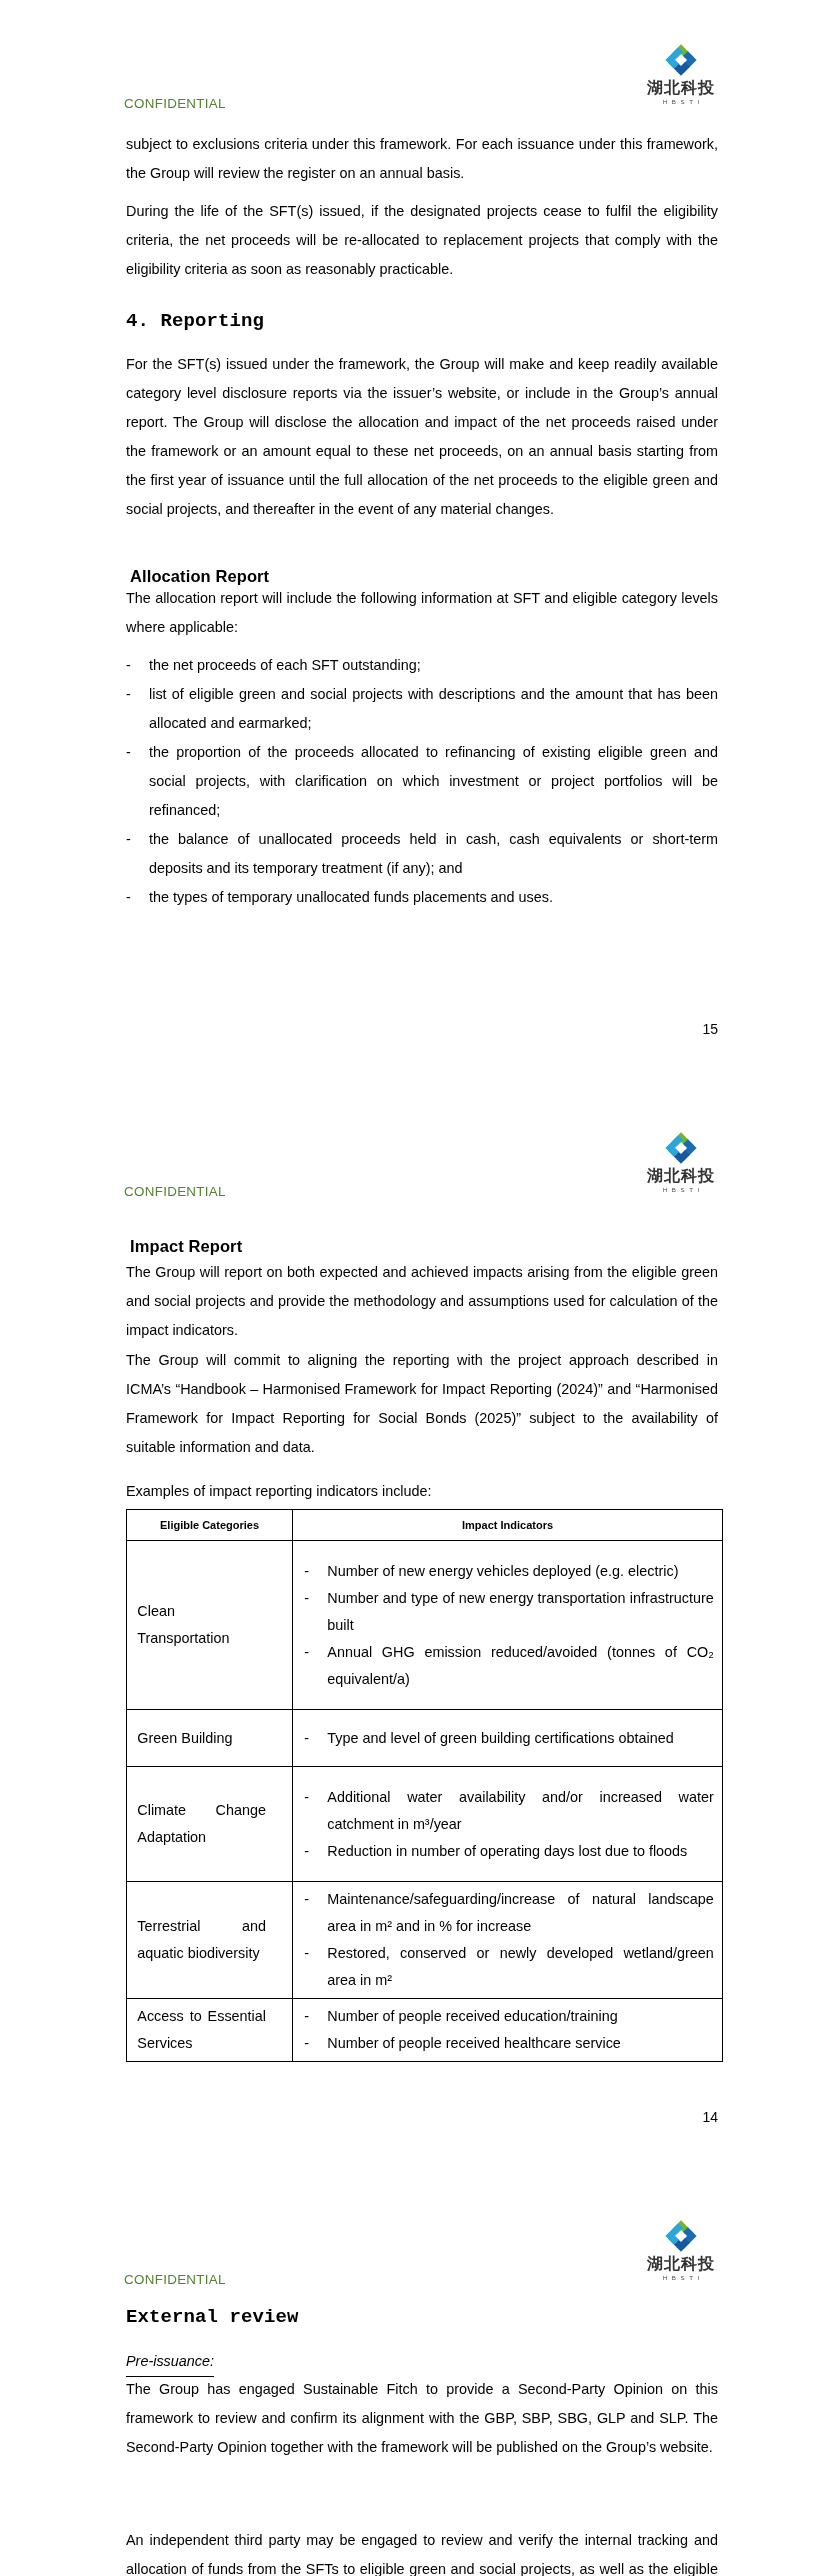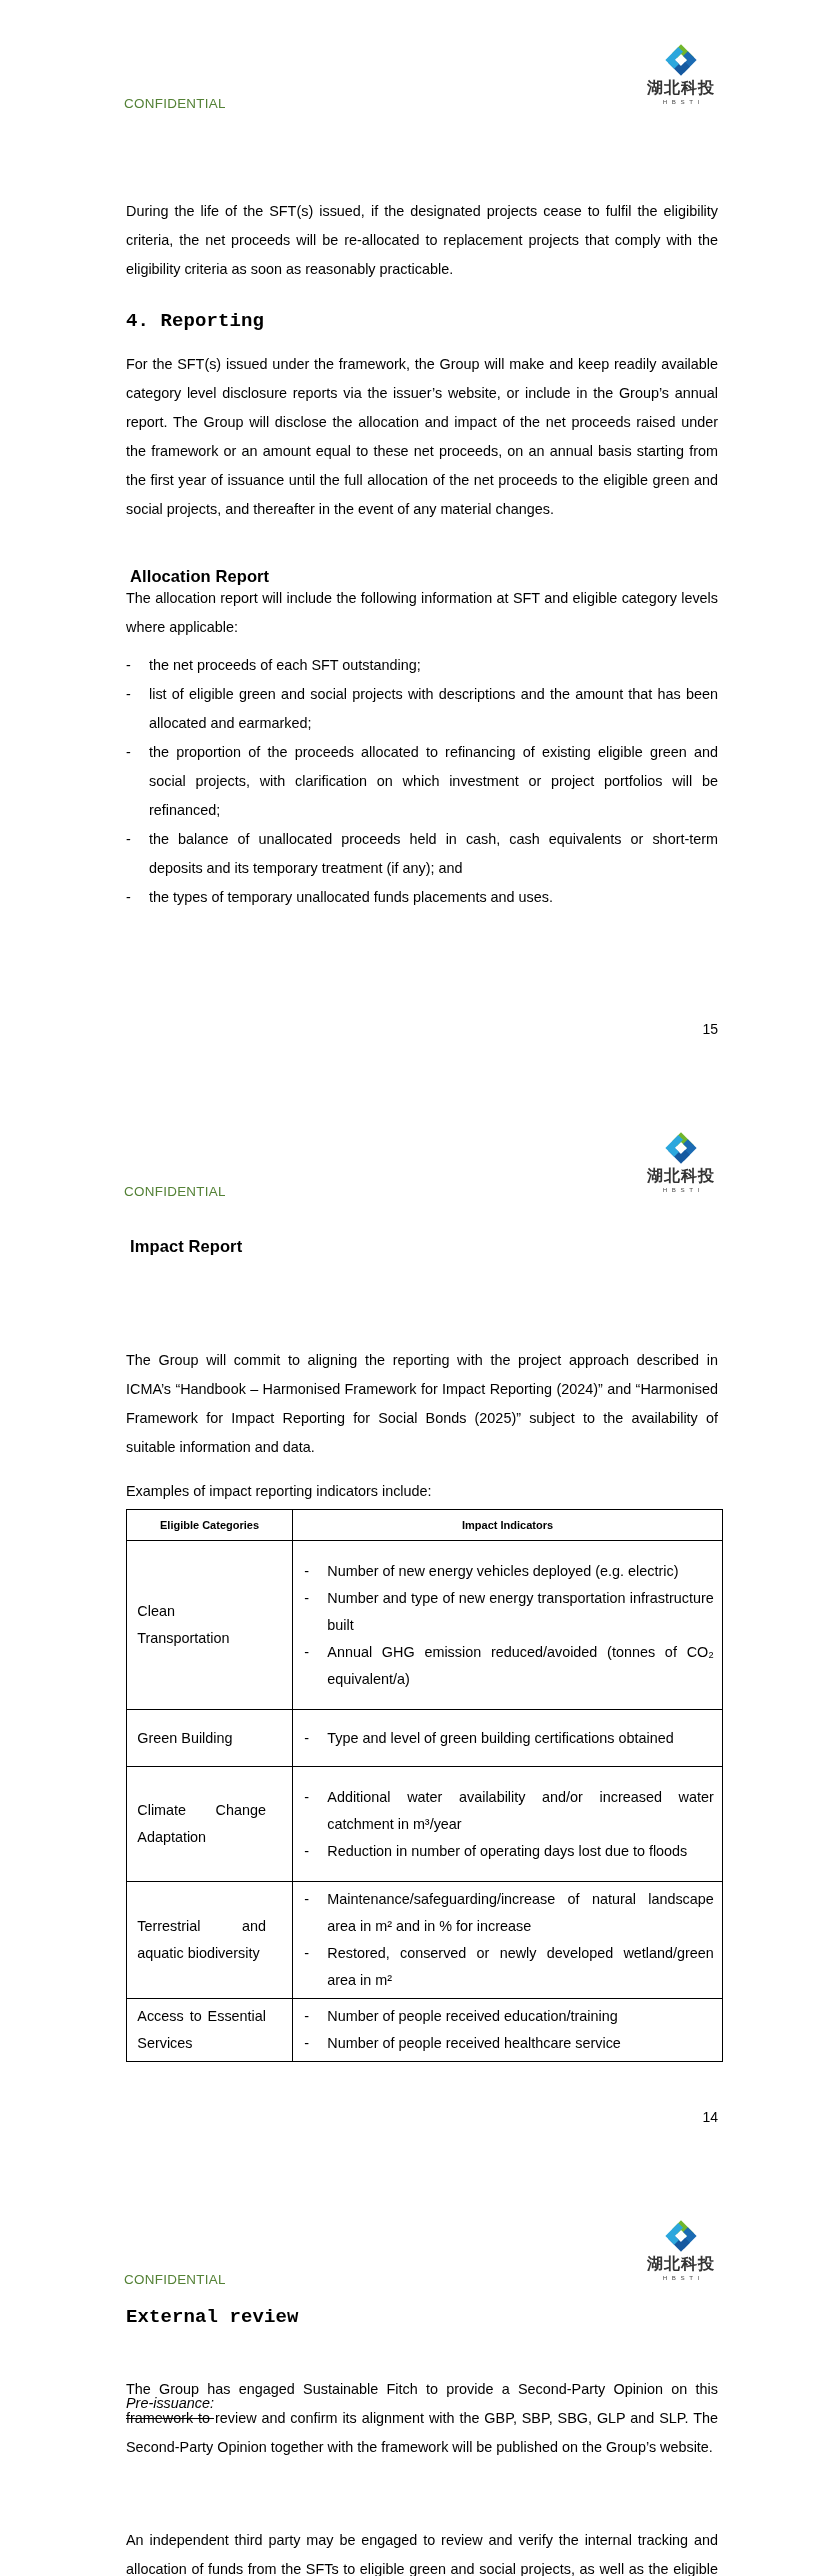--- a/index.html
+++ b/index.html
@@ -12,21 +12,21 @@
   .logo{position:absolute;top:43px;right:116px;width:88px;text-align:center;}
   .logo svg{width:34px;height:34px;display:block;margin:0 auto;}
   .logo-cn{font-size:16px;font-weight:bold;color:#333;letter-spacing:1px;line-height:18.5px;margin-top:2.1px;white-space:nowrap;text-align:center;}
   .logo-en{font-size:6.2px;color:#4a4a4a;letter-spacing:4.6px;padding-left:4.6px;margin-top:0.5px;}
 
   
   .blk{position:absolute;left:126px;width:592px;}
   p.body{font-size:14.4px;line-height:29px;text-align:justify;margin:0;}
   .h-section{font-size:19px;font-weight:bold;line-height:25px;margin:0;letter-spacing:0.1px;font-family:Liberation Mono, monospace;}
   .h-sub{font-size:16.5px;font-weight:bold;line-height:23px;margin:4px;letter-spacing:0.1px;}
-  .issuance-label{font-size:14.4px;font-style:italic;line-height:17.5px;display:inline-block;border-bottom:1.5px solid #000;padding-bottom:5px;margin-top:42px;}
+  .issuance-label{font-size:14.4px;font-style:italic;line-height:17.5px;display:inline-block;border-bottom:1.5px solid #000;padding-bottom:5px;}
 
   
   .bullet-item{display:flex;font-size:14.4px;line-height:29px;}
   .bullet-item .dash{width:23px;flex:0 0 23px;}
   .bullet-item .btxt{flex:1;text-align:justify;}
 
   
   table.impact{border-collapse:collapse;width:596px;table-layout:fixed;border:1.5px solid #000;}
   table.impact col.c1{width:166px;}
   table.impact col.c2{width:430px;}
@@ -56,20 +56,21 @@
       <svg viewBox="0 0 100 100" aria-hidden="true">
         <path d="M50,4 L88,42 L74,56 L50,32 L38,44 L24,30 Z" fill="#71b62c"></path>
         <path d="M96,50 L58,88 L44,74 L68,50 L56,38 L70,24 Z" fill="#1b6bb3"></path>
         <path d="M50,96 L12,58 L26,44 L50,68 L62,56 L76,70 Z" fill="#1559a0"></path>
         <path d="M4,50 L42,12 L56,26 L32,50 L44,62 L30,76 Z" fill="#2ba7dd"></path>
       </svg>
       <div class="logo-cn">湖北科投</div>
       <div class="logo-en">HBSTI</div>
     </div>
 
+    <p class="blk body" style="top:130px">subject to exclusions criteria under this framework. For each issuance under this framework, the Group will review the register on an annual basis.</p>
     <p class="blk body" style="top:197px">During the life of the SFT(s) issued, if the designated projects cease to fulfil the eligibility criteria, the net proceeds will be re-allocated to replacement projects that comply with the eligibility criteria as soon as reasonably practicable.</p>
     <h1 class="blk h-section" style="top:309px">4. Reporting</h1>
     <p class="blk body" style="top:350px">For the SFT(s) issued under the framework, the Group will make and keep readily available category level disclosure reports via the issuer’s website, or include in the Group’s annual report. The Group will disclose the allocation and impact of the net proceeds raised under the framework or an amount equal to these net proceeds, on an annual basis starting from the first year of issuance until the full allocation of the net proceeds to the eligible green and social projects, and thereafter in the event of any material changes.</p>
     <h2 class="blk h-sub" style="top:561px">Allocation Report</h2>
     <p class="blk body" style="top:584px">The allocation report will include the following information at SFT and eligible category levels where applicable:</p>
     <div class="blk" style="top:651px">
         <div class="bullet-item">
           <span class="dash">-</span>
           <span class="btxt">the net proceeds of each SFT outstanding;</span>
         </div>
@@ -101,20 +102,21 @@
         <path d="M50,4 L88,42 L74,56 L50,32 L38,44 L24,30 Z" fill="#71b62c"></path>
         <path d="M96,50 L58,88 L44,74 L68,50 L56,38 L70,24 Z" fill="#1b6bb3"></path>
         <path d="M50,96 L12,58 L26,44 L50,68 L62,56 L76,70 Z" fill="#1559a0"></path>
         <path d="M4,50 L42,12 L56,26 L32,50 L44,62 L30,76 Z" fill="#2ba7dd"></path>
       </svg>
       <div class="logo-cn">湖北科投</div>
       <div class="logo-en">HBSTI</div>
     </div>
 
     <h2 class="blk h-sub" style="top:143px">Impact Report</h2>
+    <p class="blk body" style="top:170px">The Group will report on both expected and achieved impacts arising from the eligible green and social projects and provide the methodology and assumptions used for calculation of the impact indicators.</p>
     <p class="blk body" style="top:258px">The Group will commit to aligning the reporting with the project approach described in ICMA’s “Handbook – Harmonised Framework for Impact Reporting (2024)” and “Harmonised Framework for Impact Reporting for Social Bonds (2025)” subject to the availability of suitable information and data.</p>
     <p class="blk body" style="top:389px">Examples of impact reporting indicators include:</p>
 
     <table class="blk impact" style="top:421px">
       <colgroup>
           <col class="c1">
           <col class="c2">
         </colgroup>
       <thead>
         <tr>

